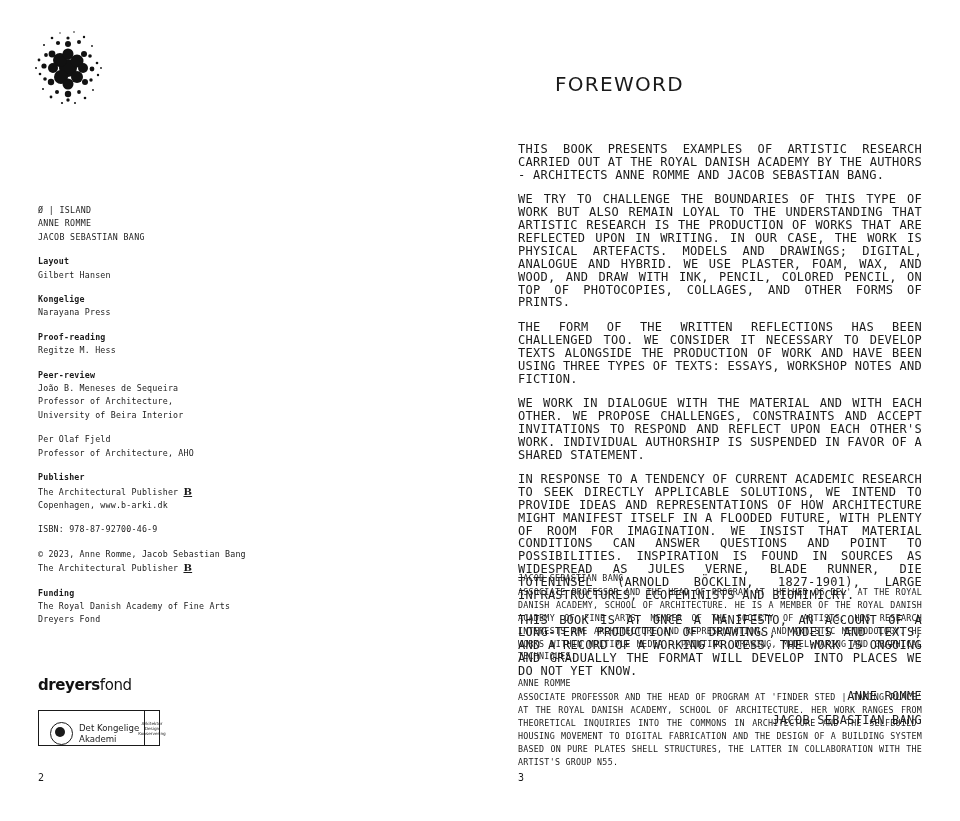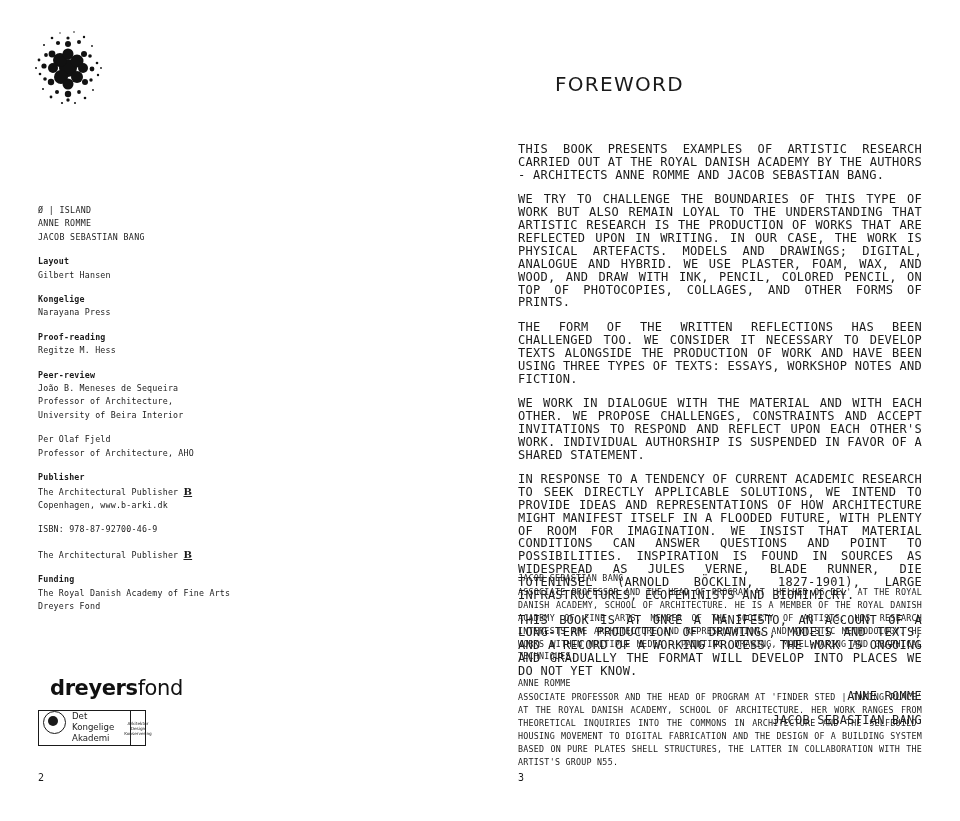--- a/index.html
+++ b/index.html
@@ -69,40 +69,39 @@
     font-size: 10px;
     text-decoration: underline;
   }
 
   
   .dreyers {
     position: absolute;
     left: 38px;
     top: 676px;
     font-family: "DejaVu Sans", sans-serif;
-    font-size: 21px;
+    font-size: 15px;
     letter-spacing: -0.4px;
     color: #111;
-    margin-left: 12px;
   }
   .dreyers .b { font-weight: bold; }
   .dreyers .l { font-weight: normal; }
 
   
   .kgl-logo {
     position: absolute;
     left: 38px;
     top: 710px;
-    width: 108px;
+    width: 122px;
     height: 36px;
     border: 1.2px solid #1a1a1a;
     display: flex;
-    align-items: flex-start;
+    align-items: flex-end;
     box-sizing: border-box;
-    padding-left: 4px;
+    padding-left: 11px;
   }
   .kgl-seal {
     width: 21px;
     height: 21px;
     border-radius: 50%;
     border: 1.2px solid #1a1a1a;
     position: relative;
     flex: 0 0 auto;
   }
   .kgl-seal::after {
@@ -300,20 +299,21 @@
       <div class="blk">
         <div class="ttl">Publisher</div>
         <div><span>The Architectural Publisher <span class="bmark">B</span></span></div>
         <div>Copenhagen, www.b-arki.dk</div>
       </div>
 
       <div class="blk">ISBN: 978-87-92700-46-9</div>
 
 
       <div class="blk">
+        <div>© 2023, Anne Romme, Jacob Sebastian Bang</div>
         <div>The Architectural Publisher <span class="bmark">B</span></div>
       </div>
 
       <div class="blk">
         <div class="ttl">Funding</div>
         <div>The Royal Danish Academy of Fine Arts</div>
         <div>Dreyers Fond</div>
       </div>
 
     </div>

